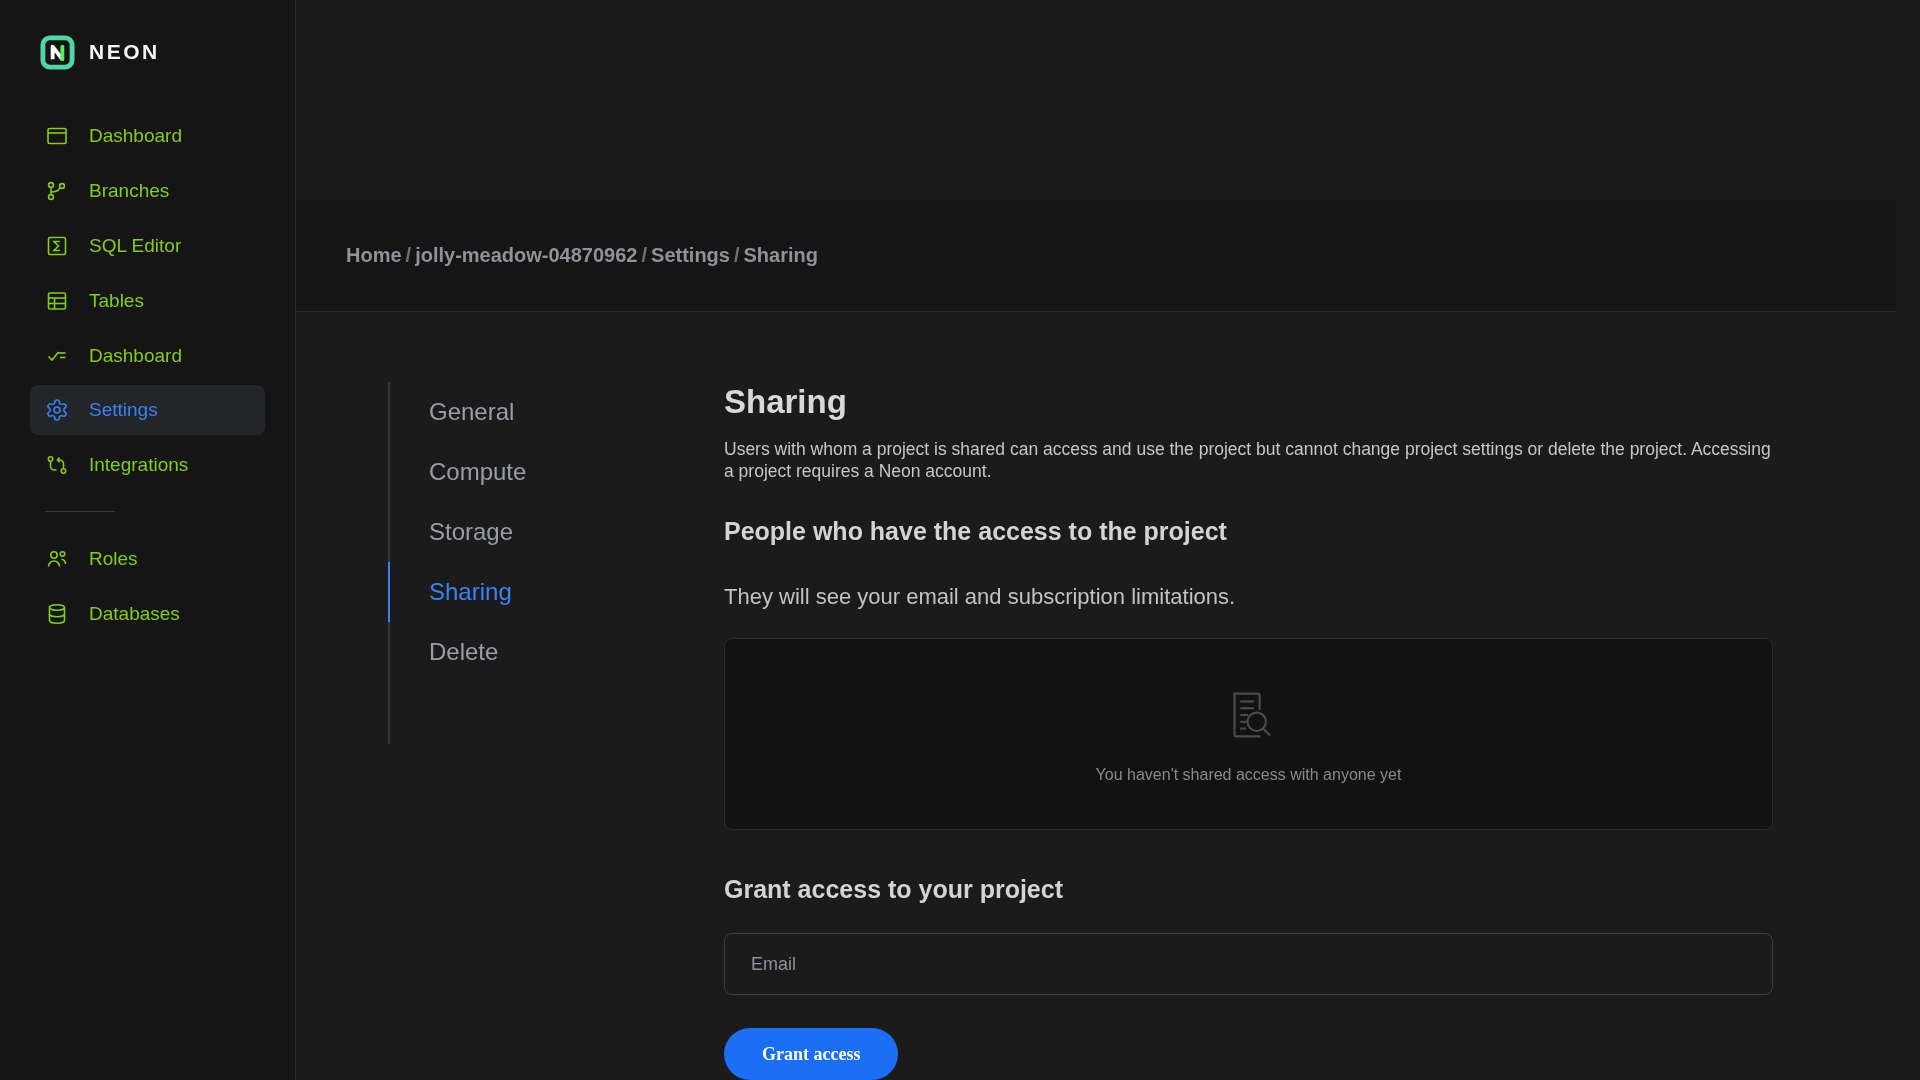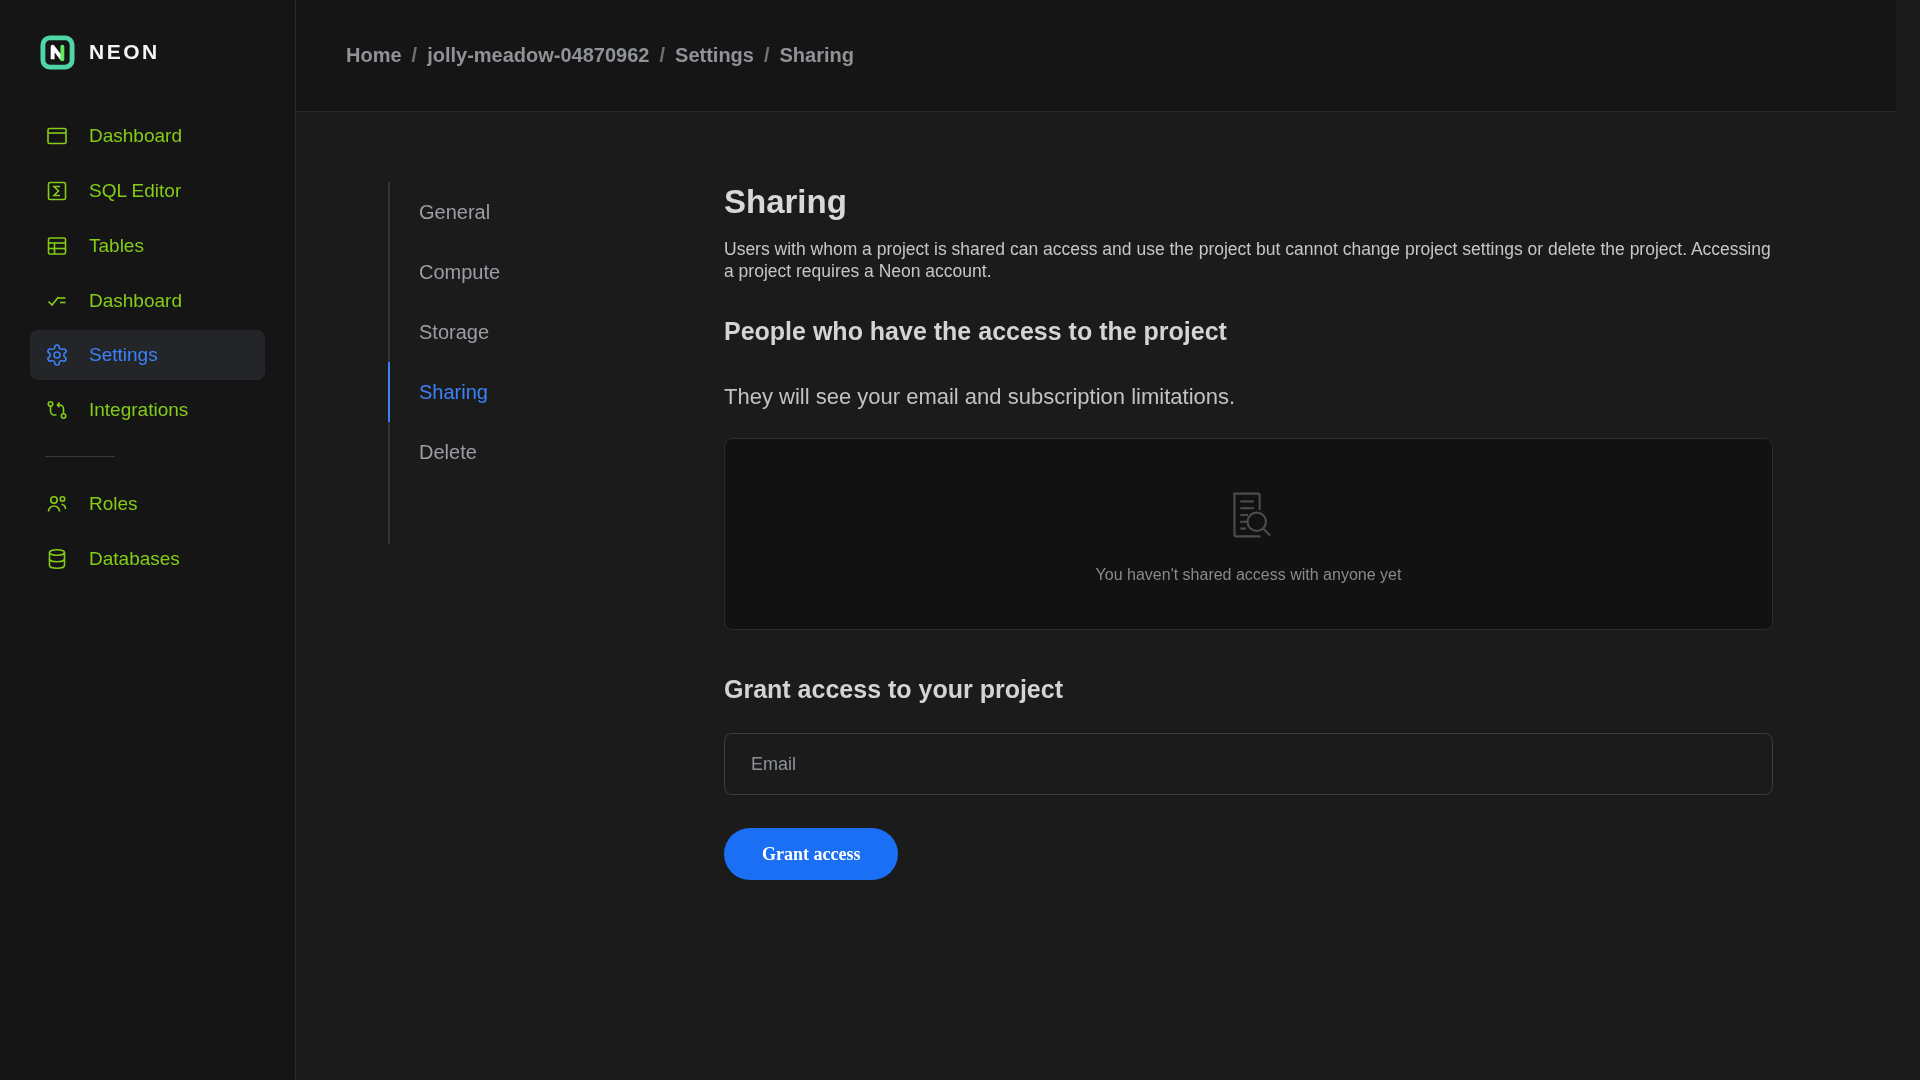--- a/index.html
+++ b/index.html
@@ -2,21 +2,21 @@
 <html><head>
 <meta charset="utf-8">
 <style>
   * { box-sizing: border-box; margin: 0; padding: 0; }
   html, body { width: 1920px; height: 1080px; overflow: hidden; }
   body {
     font-family: "Liberation Sans", sans-serif;
     background: #1b1b1c;
     color: #c6c6c8;
   }
-  .app { display: flex; width: 1896px; height: 1080px; }
+  .app { display: flex; width: 1896px; height: 1080px; align-items: flex-end; }
 
   
   .sidebar {
     width: 296px; min-width: 296px; height: 100%;
     background: #151516;
     border-right: 1px solid #2a2a2c;
     display: flex; flex-direction: column;
   }
   .logo-row {
     display: flex; align-items: center; gap: 14px;
@@ -48,43 +48,43 @@
 
   
   .right-col { flex: 1; display: flex; flex-direction: column; }
   .topbar {
     height: 112px; min-height: 112px;
     background: #151516;
     border-bottom: 1px solid #272729;
     display: flex; align-items: center;
     padding-left: 50px;
   }
-  .breadcrumb { display: flex; align-items: center; gap: 10px; font-size: 20px; font-weight: 600; }
+  .breadcrumb { display: flex; align-items: center; gap: 4px; font-size: 20px; font-weight: 600; }
   .breadcrumb .crumb { color: #8f9296; cursor: pointer; }
   .breadcrumb .crumb.current { cursor: default; }
   .breadcrumb .sep { color: #6e7174; }
 
   .content {
     flex: 1; background: #1b1b1c;
     display: flex;
     padding: 70px 0 0 92px;
   }
 
   
   .subnav {
     width: 250px; min-width: 250px;
     border-left: 2px solid #343437;
     display: flex; flex-direction: column;
     height: 362px;
   }
   .subnav-item {
     height: 60px; display: flex; align-items: center;
-    padding-left: 29px; margin-left: -2px;
+    padding-left: 39px; margin-left: -2px;
     border-left: 2px solid transparent;
-    color: #9a9ea4; font-size: 20px; cursor: pointer;
+    color: #9a9ea4; font-size: 24px; cursor: pointer;
   }
   .subnav-item.active { border-left-color: #3b82f6; color: #3b82f6; }
 
   
   .main { width: 1049px; margin-left: 86px; }
   .page-title { color: #d8d8d9; font-size: 33px; font-weight: bold; line-height: 40px; }
   .page-desc { margin-top: 16px; font-size: 17.5px; line-height: 22px; color: #c6c6c8; }
   .section-heading { margin-top: 34px; color: #d4d4d6; font-size: 25px; font-weight: bold; line-height: 30px; }
   .section-subtext { margin-top: 38px; font-size: 22px; color: #c2c2c4; }
 
@@ -144,20 +144,32 @@
       <div class="nav-item">
         <span class="icon">
           <svg viewBox="0 0 24 24" fill="none" stroke="currentColor" stroke-width="1.6">
             <rect x="3" y="4.5" width="18" height="15" rx="1.5"></rect>
             <line x1="3" y1="9" x2="21" y2="9"></line>
           </svg>
         </span>
         <span>Dashboard</span>
       </div>
 
+      <div class="nav-item">
+        <span class="icon">
+          <svg viewBox="0 0 24 24" fill="none" stroke="currentColor" stroke-width="1.6">
+            <circle cx="6" cy="18" r="2.4"></circle>
+            <circle cx="6" cy="6" r="2.4"></circle>
+            <circle cx="17" cy="7" r="2.4"></circle>
+            <path d="M6 8.4v7.2"></path>
+            <path d="M6 13c6 0 8-2 8.6-4"></path>
+          </svg>
+        </span>
+        <span>Branches</span>
+      </div>
 
       <div class="nav-item">
         <span class="icon">
           <svg viewBox="0 0 24 24" fill="none" stroke="currentColor" stroke-width="1.6">
             <rect x="3.5" y="3.5" width="17" height="17" rx="1.5"></rect>
             <path d="M15 7.5H9l4.5 4.5L9 16.5h6"></path>
           </svg>
         </span>
         <span>SQL Editor</span>
       </div>

